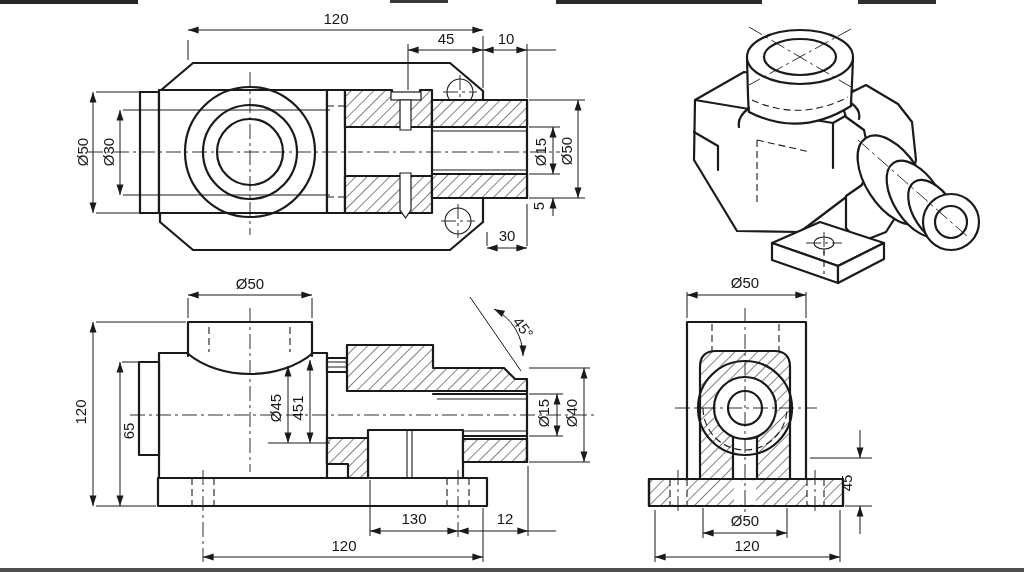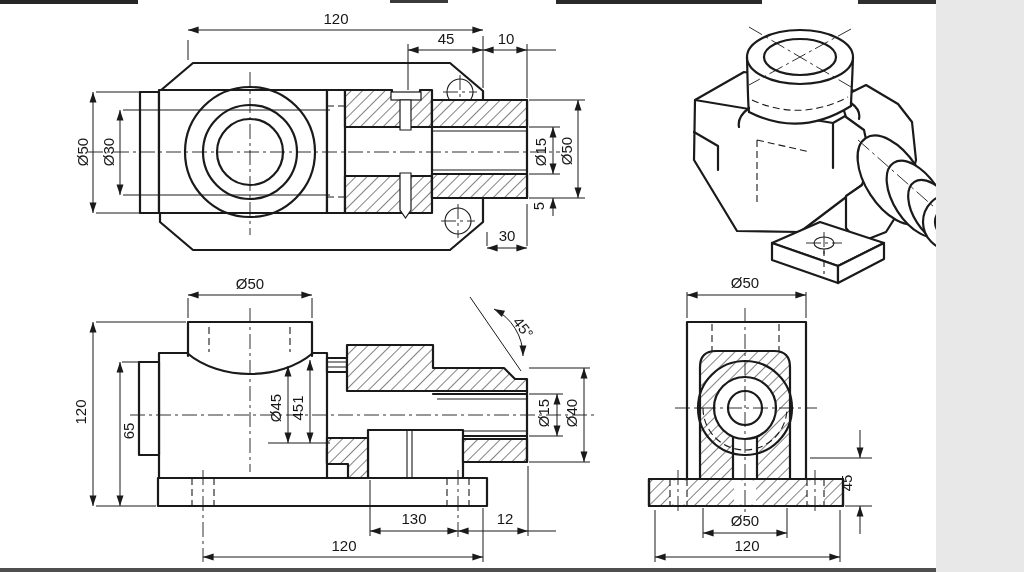--- a/index.html
+++ b/index.html
@@ -1,16 +1,16 @@
 <!DOCTYPE html>
 <html><head>
 <meta charset="utf-8">
 <style>
   html,body{margin:0;padding:0;background:#e8e8e8;}
-  #stage{position:relative;width:936px;height:572px;background:#ffffff;overflow:hidden;
+  #stage{position:relative;width:1024px;height:572px;background:#ffffff;overflow:hidden;
          font-family:"Liberation Sans",sans-serif;}
   #stage svg{position:absolute;left:0;top:0;}
   .artifact{position:absolute;pointer-events:none;}
   
   .thick{fill:none;stroke:#1a1a1a;stroke-width:2.2;stroke-linecap:round;stroke-linejoin:round;}
   .thickf{fill:#ffffff;stroke:#1a1a1a;stroke-width:2.2;stroke-linejoin:round;}
   .thinf{fill:#ffffff;stroke:#1a1a1a;stroke-width:1.2;}
   .thin{fill:none;stroke:#1a1a1a;stroke-width:1.1;}
   .hid{fill:none;stroke:#1a1a1a;stroke-width:1.1;stroke-dasharray:7 4;}
   .cl{fill:none;stroke:#1a1a1a;stroke-width:0.9;stroke-dasharray:15 4 3 4;}

